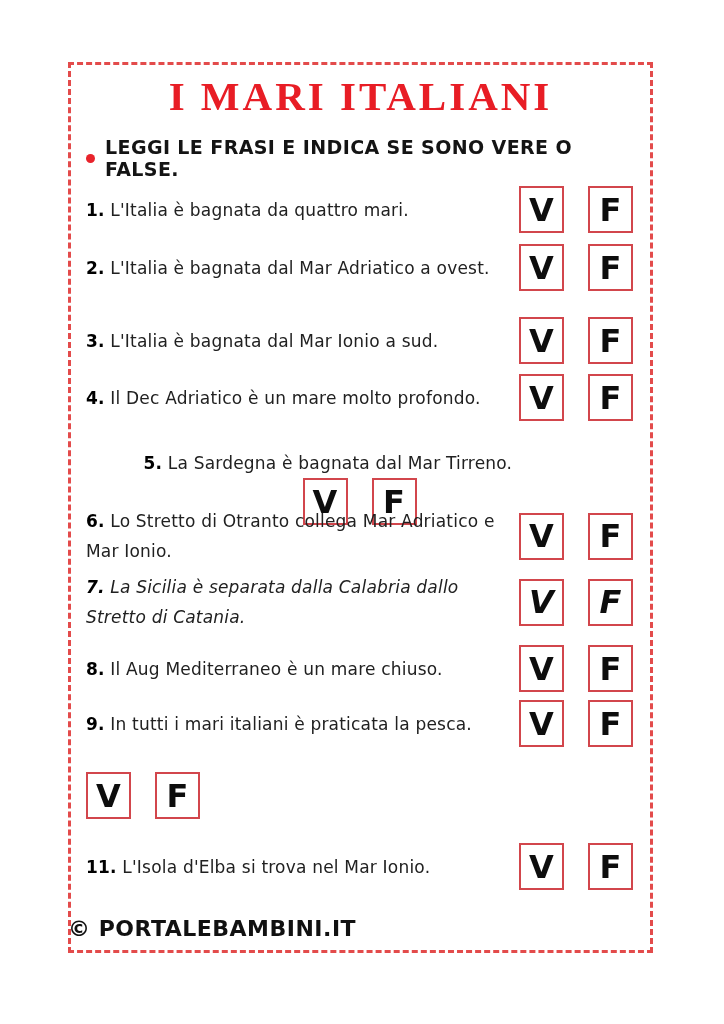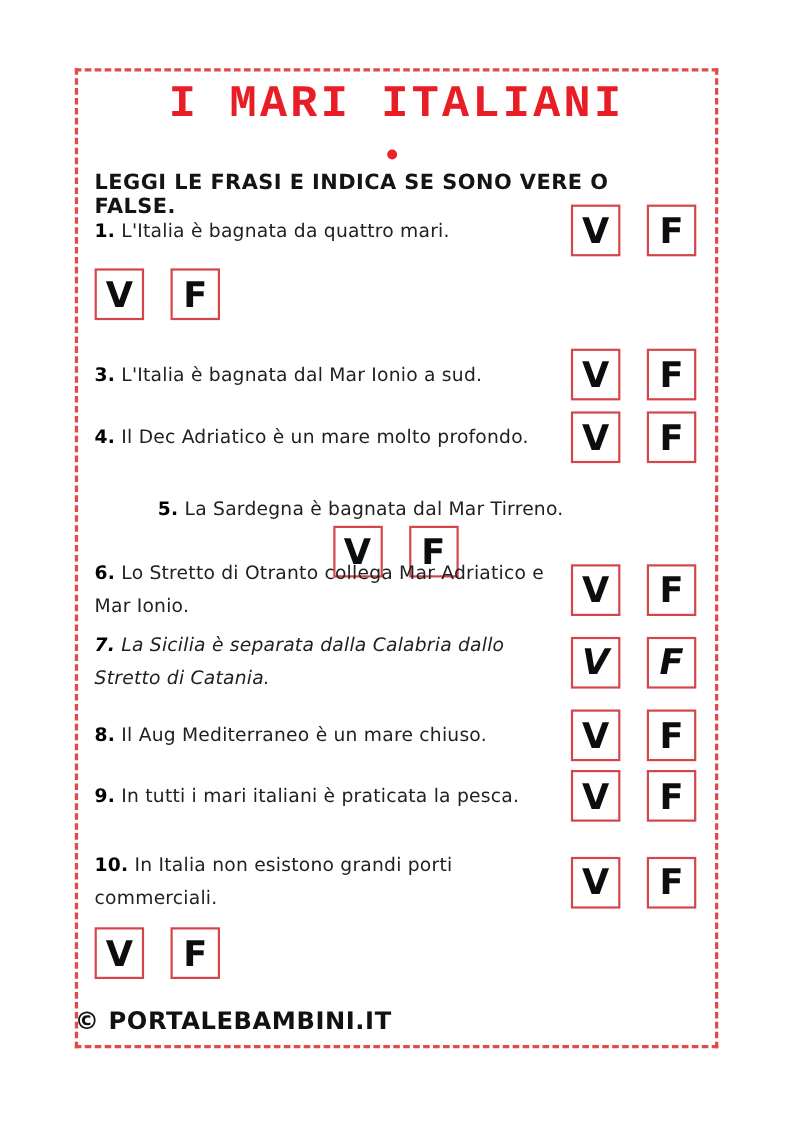--- a/index.html
+++ b/index.html
@@ -16,25 +16,25 @@
     border:3px dashed #e34b4b;
     box-sizing:border-box;
     pointer-events:none;
   }
   .title{
     position:absolute;top:72px;left:68px;width:585px;
     text-align:center;
     color:#e81d25;
     font-size:41px;font-weight:900;
     letter-spacing:3px;
-    font-family:Liberation Mono, monospace;
+    font-family:Liberation Serif, serif;
   }
   .instruction-row{
     position:absolute;top:136px;left:86px;width:540px;
-    display:flex;align-items:center;gap:10px;flex-direction:column;
+    display:flex;align-items:center;gap:10px;
   }
   .bullet{
     width:9px;height:9px;border-radius:50%;
     background:#e8232b;flex:0 0 auto;
   }
   .instruction{
     color:#141414;
     font-size:19px;font-weight:800;
     letter-spacing:0.4px;
   }
@@ -89,20 +89,21 @@
 
   <div id="questions">
       <div class="q-row" style="top: 186px;">
         <p class="q-text"><span class="q-num">1.</span> <span>L'Italia è bagnata da quattro mari.</span></p>
         <div class="vf-pair">
           <div class="vf-box">V</div>
           <div class="vf-box">F</div>
         </div>
       </div>
       <div class="q-row" style="top: 244px;">
+        <p class="q-text"><span class="q-num">2.</span> <span>L'Italia è bagnata dal Mar Adriatico a ovest.</span></p>
         <div class="vf-pair">
           <div class="vf-box">V</div>
           <div class="vf-box">F</div>
         </div>
       </div>
       <div class="q-row" style="top: 317px;">
         <p class="q-text"><span class="q-num">3.</span> <span>L'Italia è bagnata dal Mar Ionio a sud.</span></p>
         <div class="vf-pair">
           <div class="vf-box">V</div>
           <div class="vf-box">F</div>
@@ -144,27 +145,27 @@
         </div>
       </div>
       <div class="q-row" style="top: 700px;">
         <p class="q-text"><span class="q-num">9.</span> <span>In tutti i mari italiani è praticata la pesca.</span></p>
         <div class="vf-pair">
           <div class="vf-box">V</div>
           <div class="vf-box">F</div>
         </div>
       </div>
       <div class="q-row" style="top: 772px;">
-        <p class="q-text"><span class="q-num">10.</span> <span>In Italia non esistono grandi porti commerciali.</span></p>
         <div class="vf-pair">
           <div class="vf-box">V</div>
           <div class="vf-box">F</div>
         </div>
       </div>
       <div class="q-row" style="top: 843px;">
+        <p class="q-text"><span class="q-num">11.</span> <span>L'Isola d'Elba si trova nel Mar Ionio.</span></p>
         <div class="vf-pair">
           <div class="vf-box">V</div>
           <div class="vf-box">F</div>
         </div>
       </div>
     </div>
 
   <div class="footer">© PORTALEBAMBINI.IT</div>
 </div>
 

